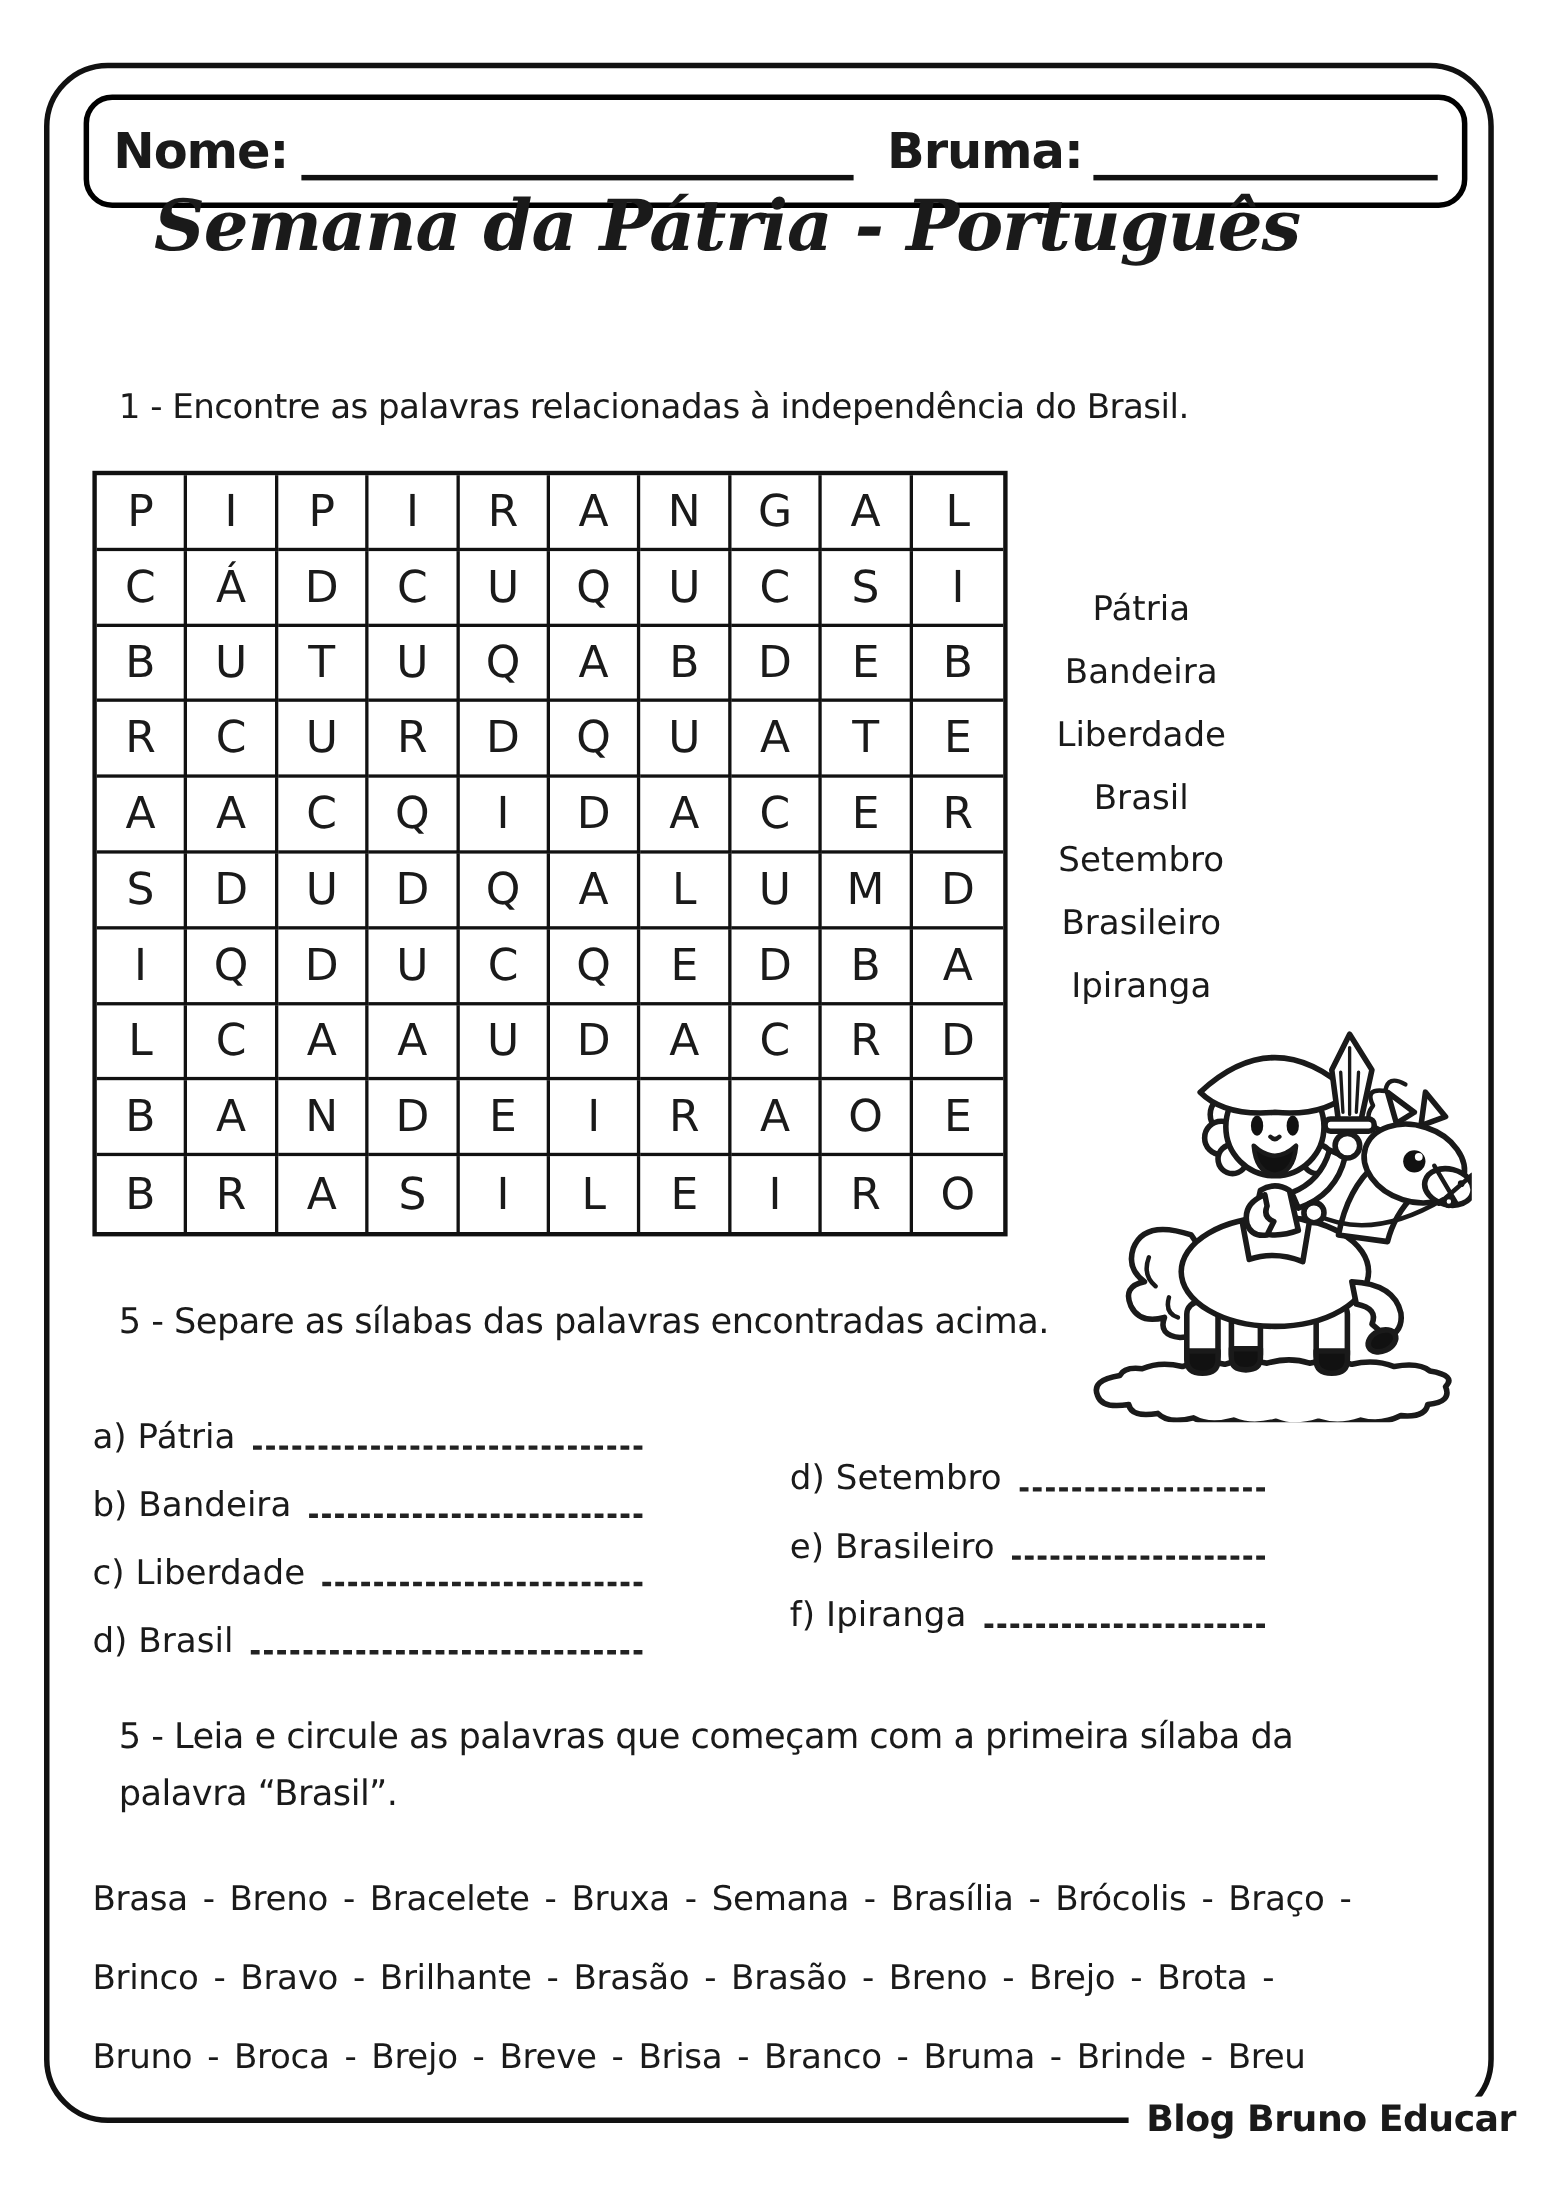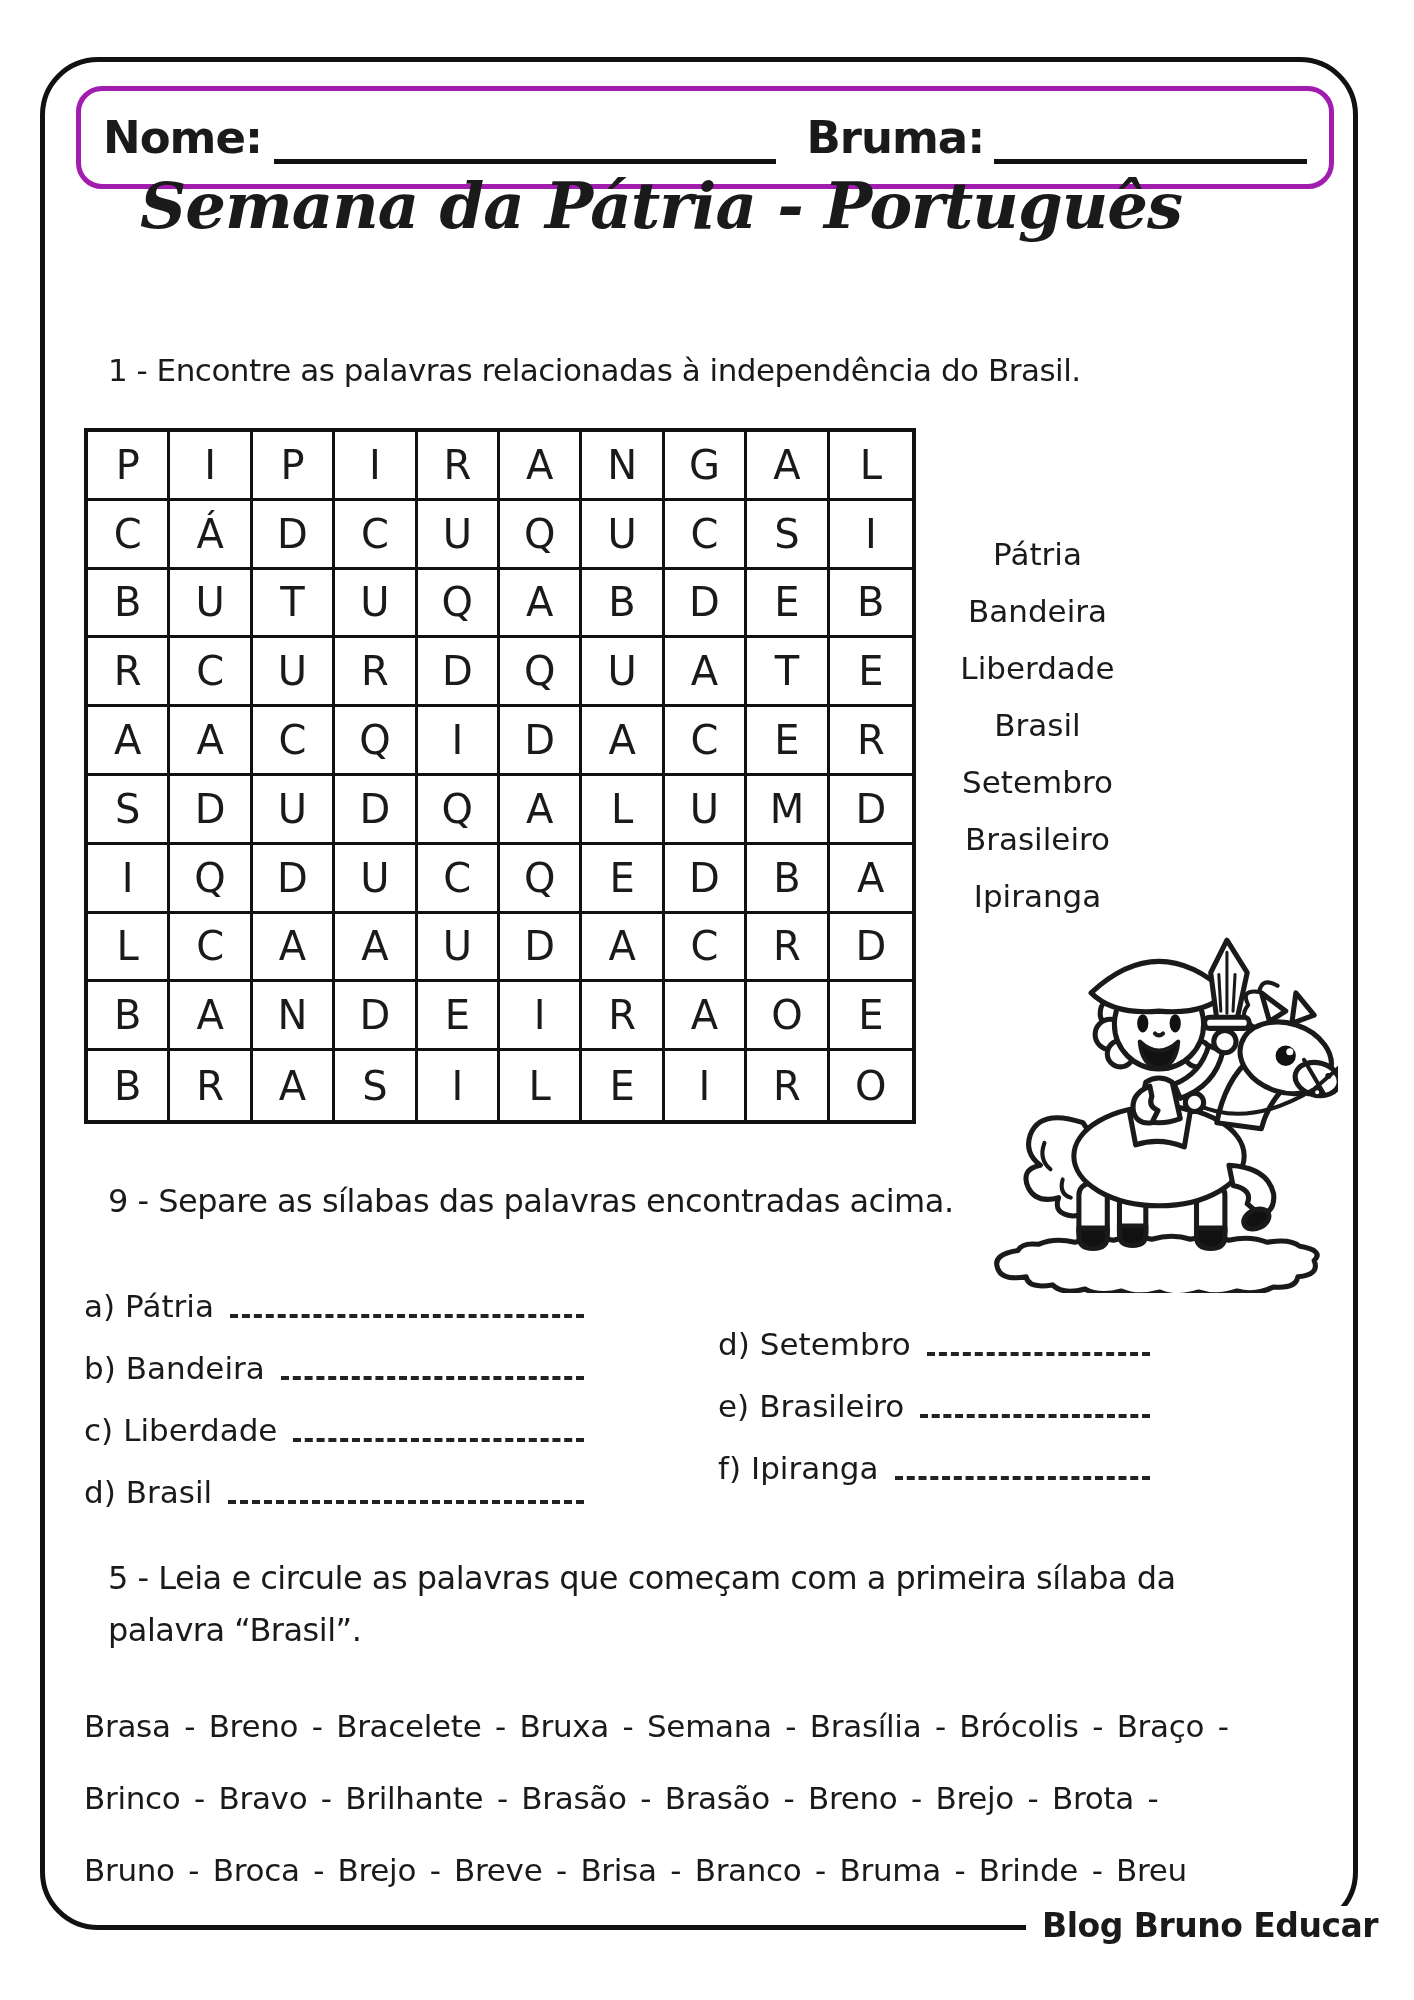--- a/index.html
+++ b/index.html
@@ -7,21 +7,21 @@
     position:relative; width:1414px; height:2000px; background:#fff;
     font-family:"DejaVu Sans", sans-serif; color:#1a1a1a; overflow:hidden;
   }
   .page-border{
     position:absolute; left:40px; top:57px; width:1308px; height:1863px;
     border:5px solid #111; border-radius:58px; pointer-events:none;
   }
   
   .header-box{
     position:absolute; left:76px; top:86px; width:1204px; height:93px;
-    border:5px solid #a21caf; border-radius:26px; background:#fff;
+    border:5px solid #000000; border-radius:26px; background:#fff;
     display:flex; align-items:center; padding:0 22px;
   }
   .hdr-label{font-size:45px; font-weight:bold; letter-spacing:-1px;}
   .write-line{border-bottom:5px solid #111; height:0; align-self:flex-end; margin-bottom:20px;}
   .name-line{width:530px; margin-left:12px; margin-right:30px;}
   .date-line{width:330px; margin-left:10px;}
   
   .title{
     position:absolute; left:140px; top:168px; width:1100px;
     font-family:"DejaVu Serif", serif; font-style:italic; font-weight:bold;
@@ -250,21 +250,21 @@
     <path d="M171 104 Q175 108 179 104" fill="none" stroke-width="4"></path>
     <path d="M156 112 Q175 130 194 112 Q192 136 175 138 Q158 136 156 112 Z" fill="#111" stroke-width="4"></path>
 
     <path d="M242 12 L262 44 L252 90 L232 90 L226 44 Z"></path>
     <path d="M242 24 L242 84 M234 46 L236 82 M250 46 L248 82" fill="none" stroke-width="3"></path>
     <rect x="220" y="88" width="44" height="11" rx="5"></rect>
     <circle cx="240" cy="112" r="11"></circle>
     <circle cx="210" cy="172" r="9"></circle>
   </svg>
 
-  <div class="instruction ex2-instruction">9 - Separe as sílabas das palavras encontradas acima.</div>
+  <div class="instruction ex2-instruction">5 - Separe as sílabas das palavras encontradas acima.</div>
   <div class="ex2-col ex2-left">
       <div class="ex2-row">
         <span class="ex2-label">a)</span>
         <span>Pátria</span>
         <span class="blank"></span>
       </div>
       <div class="ex2-row">
         <span class="ex2-label">b)</span>
         <span>Bandeira</span>
         <span class="blank"></span>

